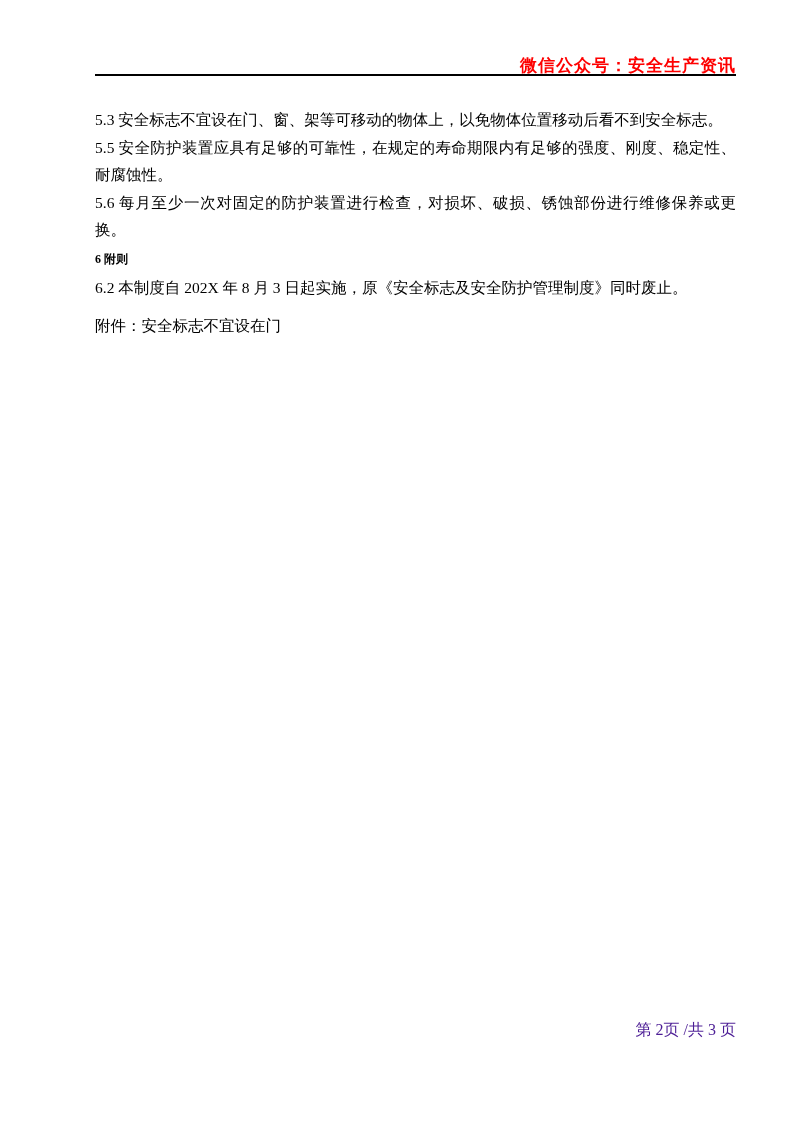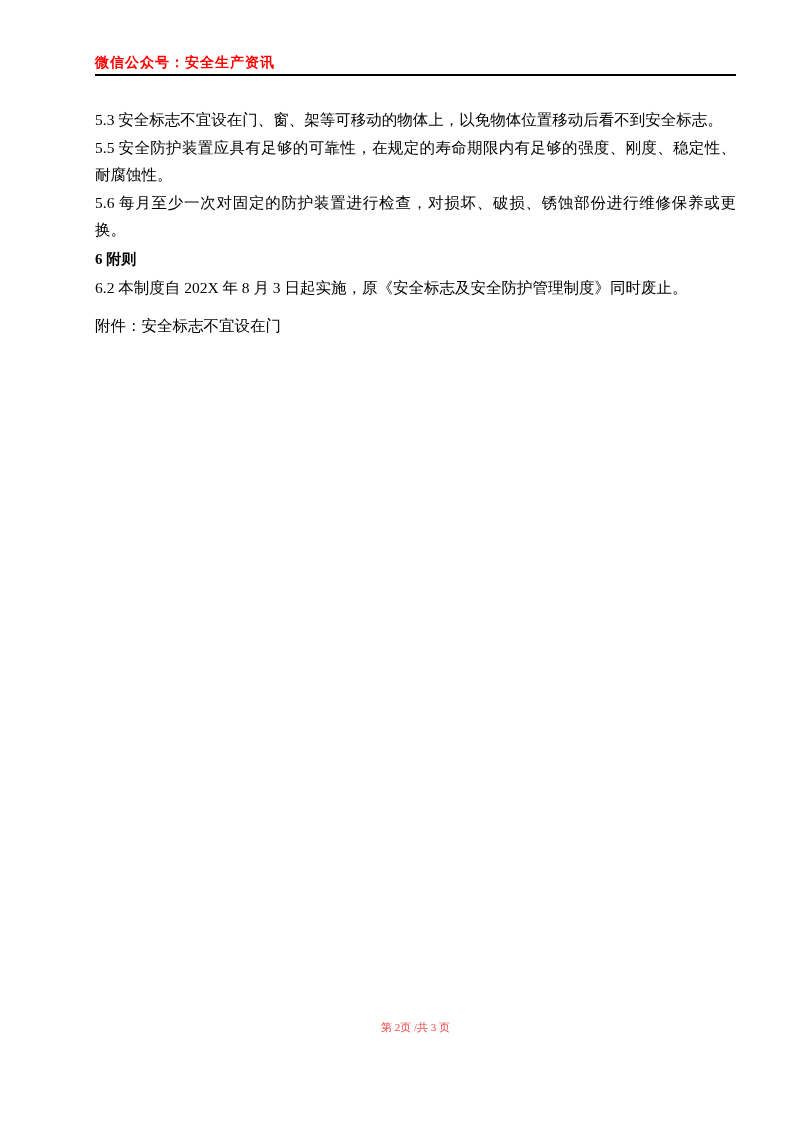--- a/index.html
+++ b/index.html
@@ -8,24 +8,25 @@
     width: 793px;
     height: 1122px;
     background: #ffffff;
     overflow: hidden;
   }
   .banner {
     position: absolute;
     left: 95px;
     top: 54px;
     width: 641px;
+    text-align: right;
     color: #fe0000;
     font-family: "Liberation Sans", "DejaVu Sans", sans-serif;
     font-weight: 700;
-    font-size: 14px;
+    font-size: 17px;
     letter-spacing: 1px;
     white-space: nowrap;
   }
   .rule {
     position: absolute;
     left: 95px;
     top: 74px;
     width: 641px;
     height: 2px;
     background: #000000;
@@ -37,36 +38,36 @@
     width: 641px;
     color: #000000;
     font-family: "Liberation Serif", "DejaVu Serif", serif;
     font-size: 15.5px;
     line-height: 27.6px;
     text-align: justify;
   }
   .content p { margin: 0; }
   .heading {
     font-family: "Liberation Serif", "DejaVu Serif", serif;
-    font-size: 15px;
+    font-size: 12px;
     font-weight: 700;
     line-height: 30px;
     margin: 0;
     text-align: left;
   }
   .attachment { margin-top: 10px !important; }
   .footer {
     position: absolute;
     left: 95px;
     top: 1020px;
     width: 641px;
-    text-align: center;
-    color: #ef4444;
+    text-align: right;
+    color: #4c1d95;
     font-family: "Liberation Serif", "DejaVu Serif", serif;
-    font-size: 11px;
+    font-size: 16px;
   }
 </style>
 </head>
 <body>
 
 <div class="page">
 
   <div class="banner">微信公众号：安全生产资讯</div>
 
   <div class="rule"></div>

